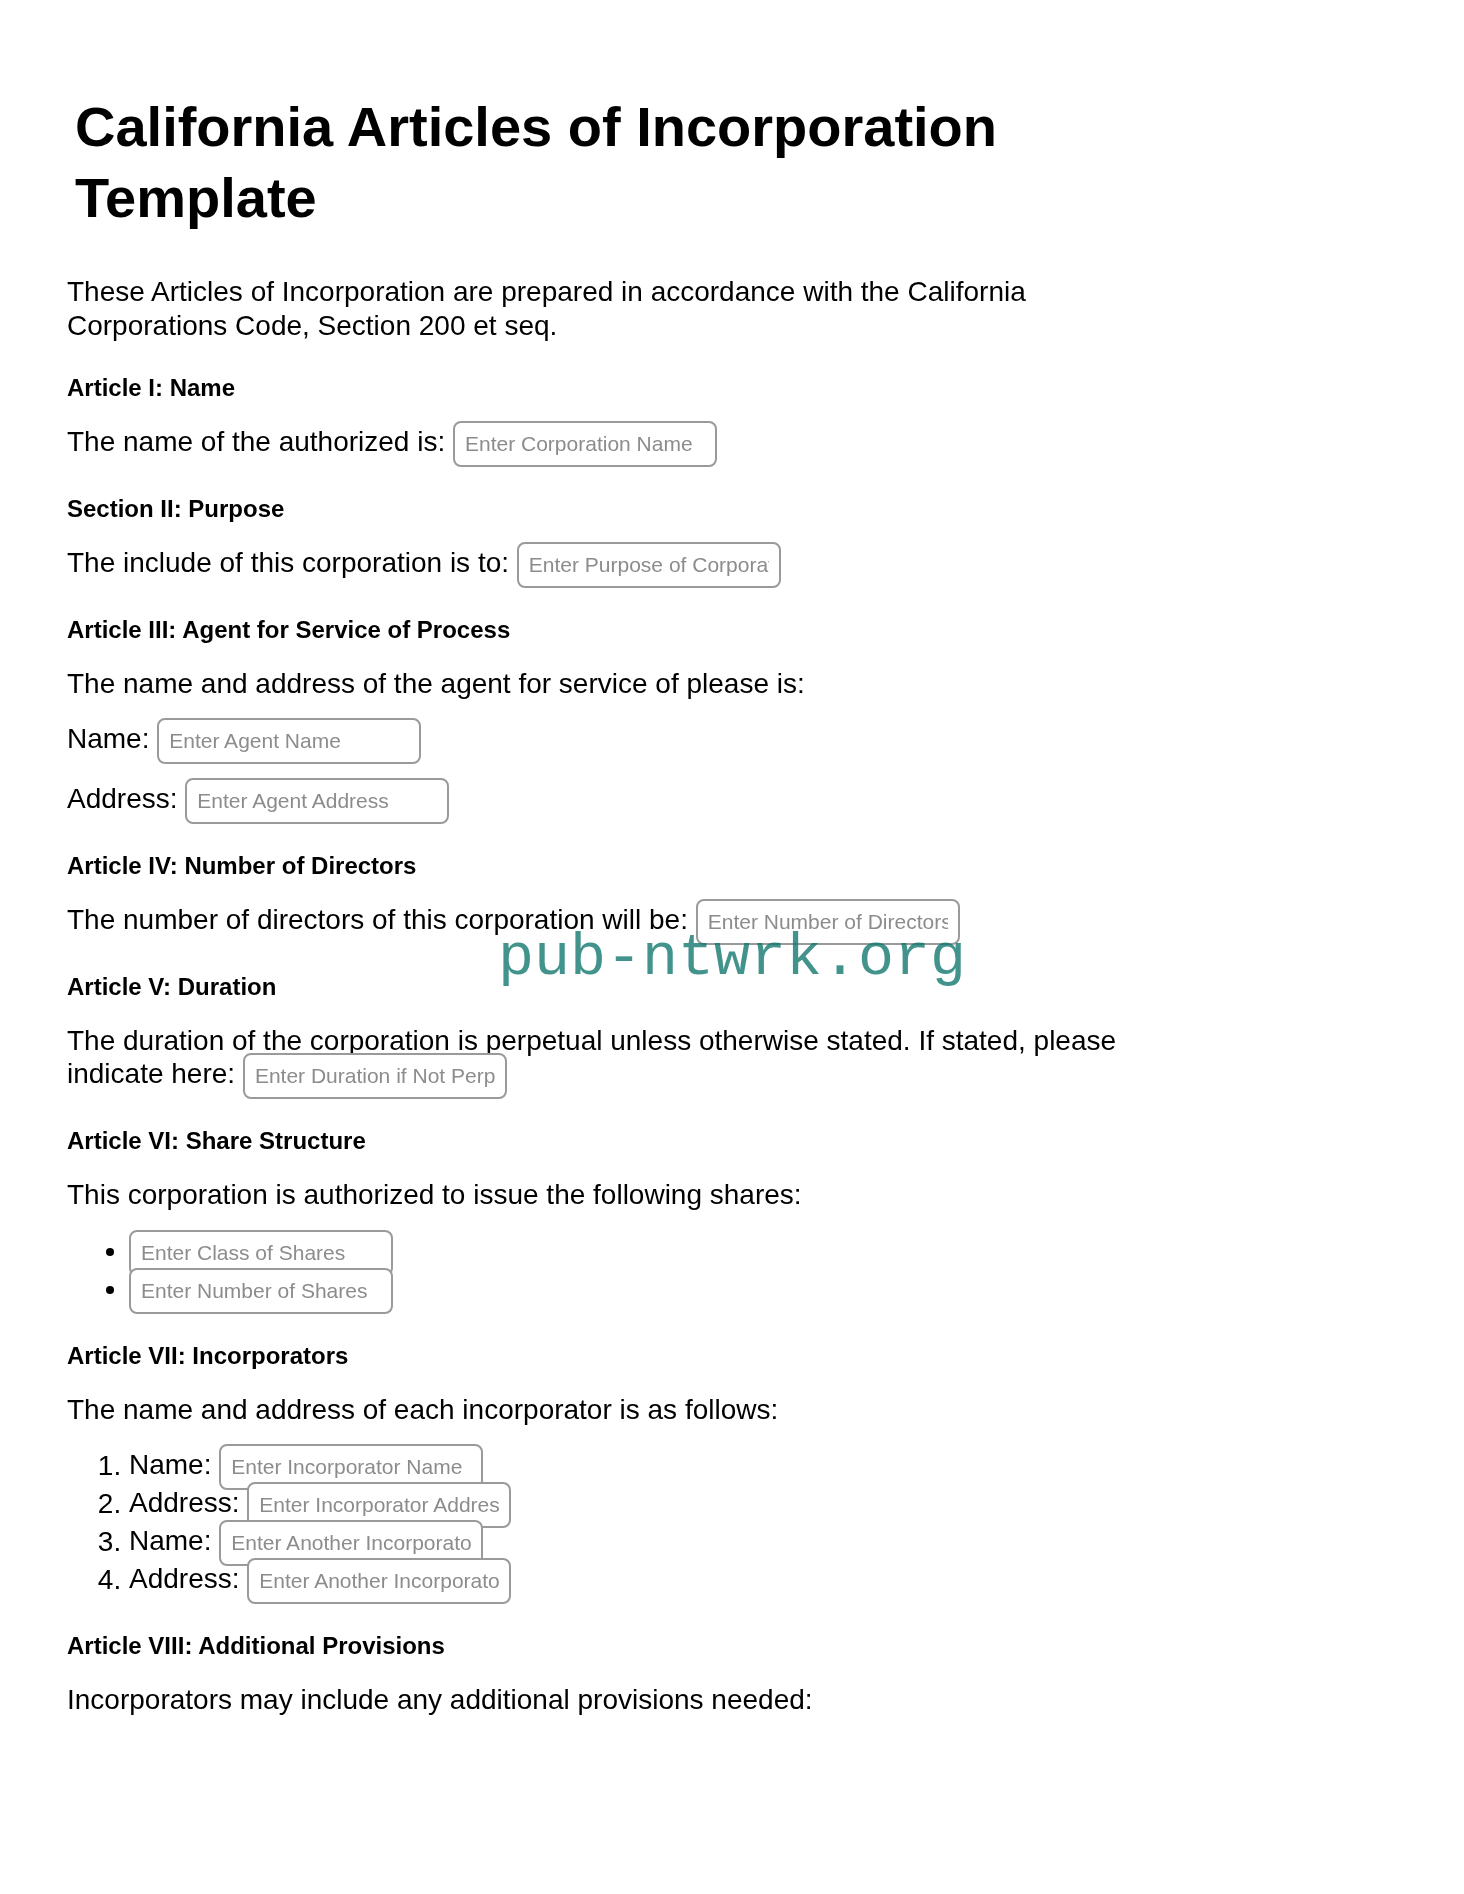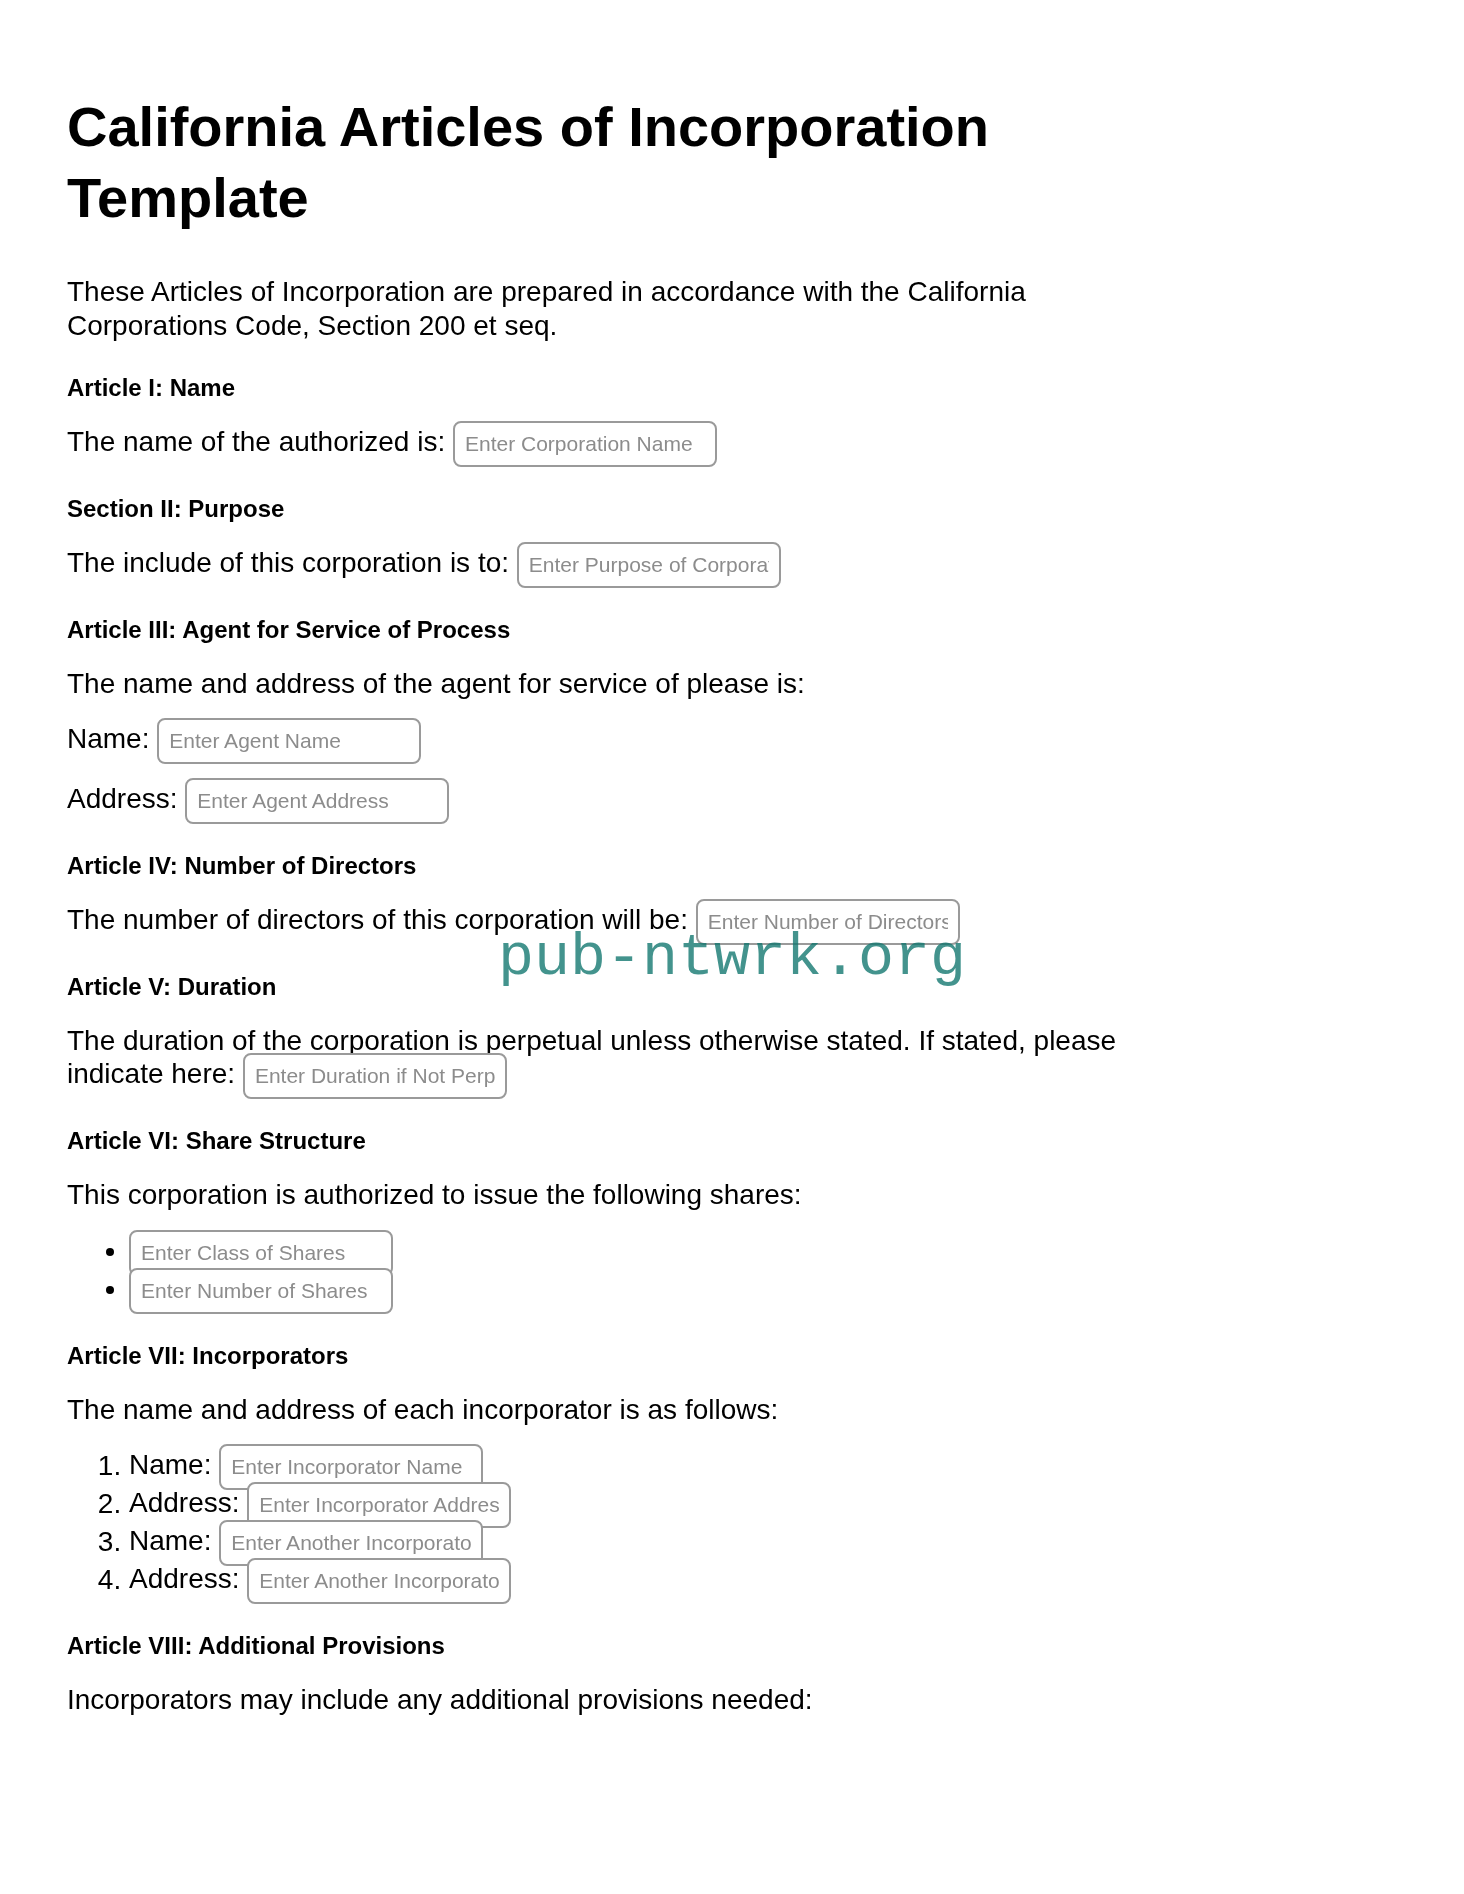--- a/index.html
+++ b/index.html
@@ -12,21 +12,21 @@
     position: relative;
     color: #000000;
     font-family: "Liberation Sans", sans-serif;
     font-size: 28px;
     line-height: 1.2;
   }
   h1 {
     font-size: 56px;
     line-height: 1.26;
     font-weight: bold;
-    margin: 0 0 42px 0;
+    margin: 0 0 42px 8px;
   }
   h2.article-heading {
     font-size: 24px;
     line-height: 1.2;
     font-weight: bold;
     margin: 32px 0 20px 0;
   }
   p { margin: 22px 0; }
   input.field {
     width: 264px;

